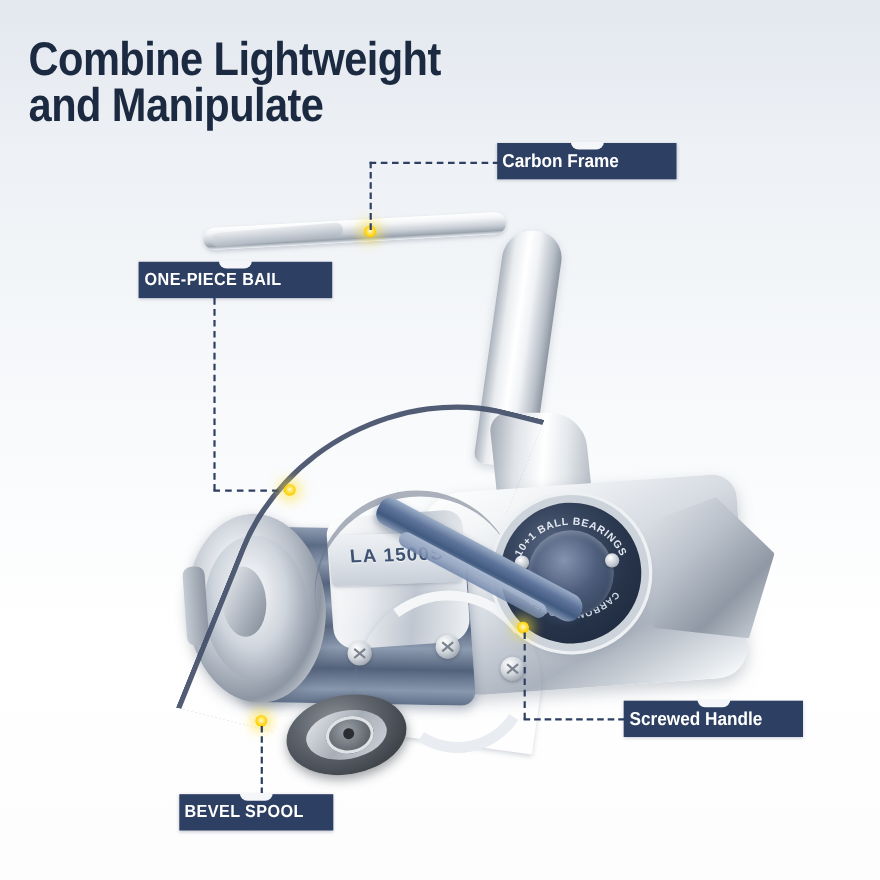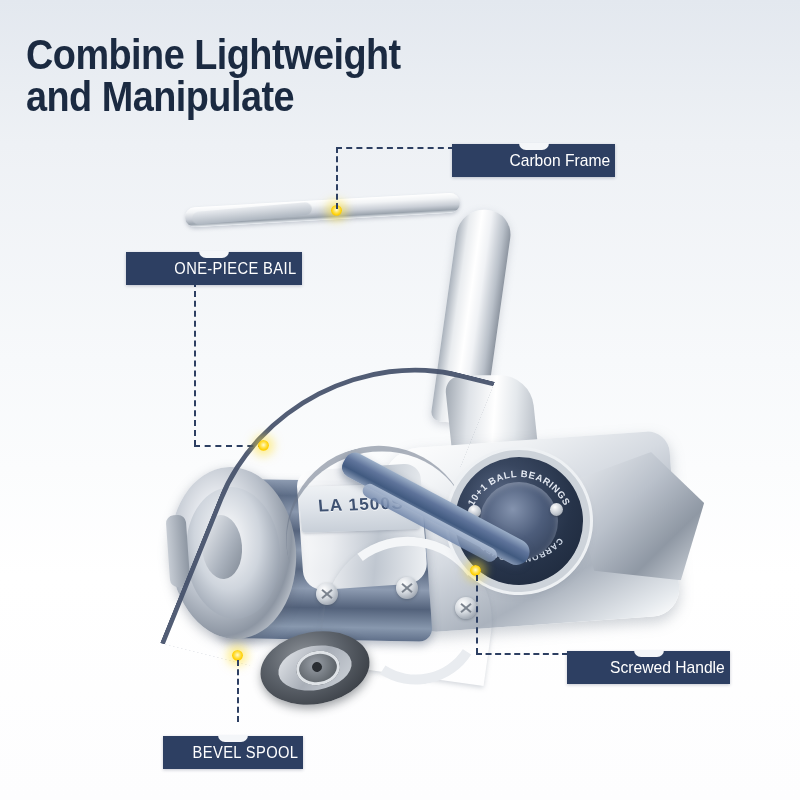--- a/index.html
+++ b/index.html
@@ -26,24 +26,23 @@
     transform:scaleX(0.88);
     transform-origin:left top;
     white-space:pre-line;
   }
 
   
   .badge{
     position:absolute;
     background:#2d3f62;
     color:#ffffff;
-    font-weight:normal;
-    display:flex;align-items:center;justify-content:flex-end;
+    font-weight:bold;
+    display:flex;align-items:center;justify-content:flex-start;
     box-shadow:0 1px 3px rgba(30,45,75,.25);
-    margin-top:14px;
   }
   .badge .btxt{
     transform:scaleX(0.92);
     transform-origin:center;
     white-space:nowrap;
   }
   
   .badge .notch{
     position:absolute;top:-1px;left:50%;transform:translateX(-50%);
     width:30px;height:7px;

